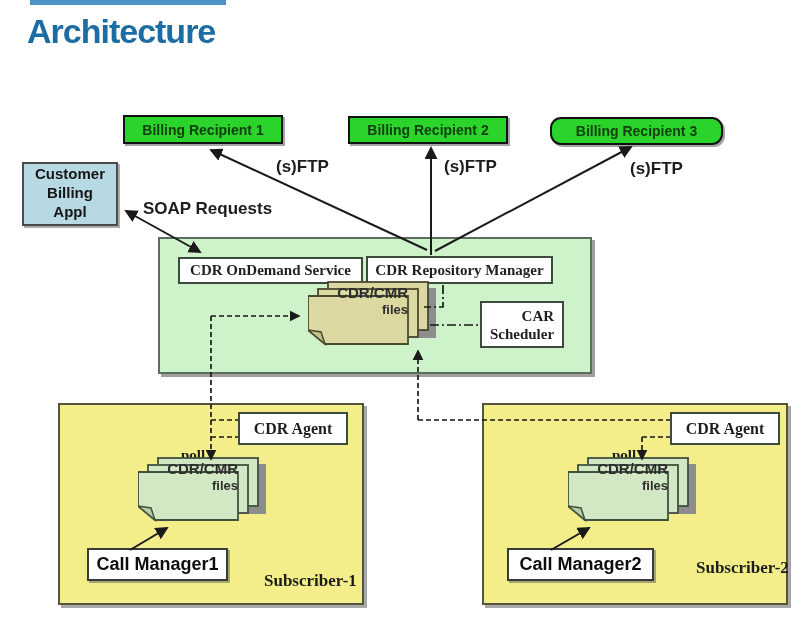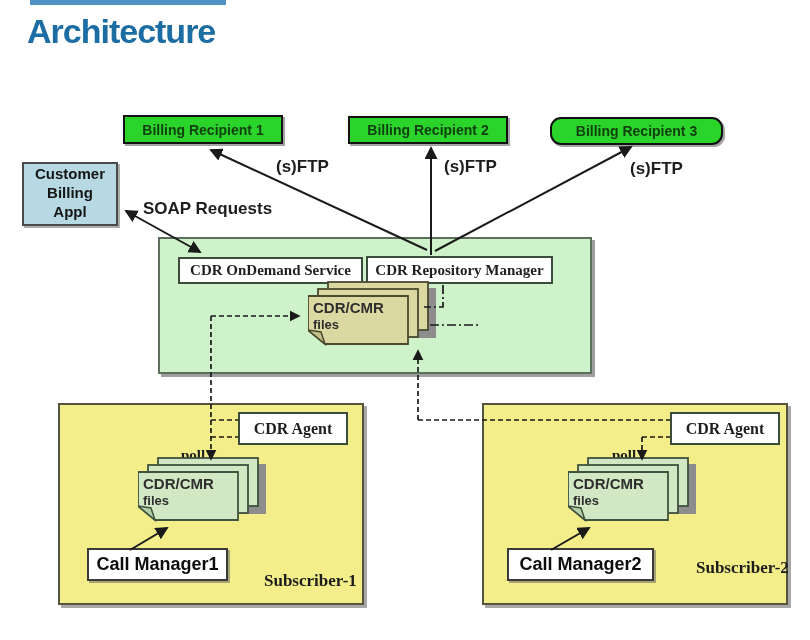--- a/index.html
+++ b/index.html
@@ -91,21 +91,21 @@
   .stack .sh { fill:#8d8d8d; stroke:none; }
   .stack .pg { stroke-width:1.8; }
   .stack-pub .pg { fill:#dbd8a2; stroke:#4a4a30; }
   .stack-pub .fold { fill:#c5c287; stroke:#4a4a30; stroke-width:1.5; }
   .stack-sub .pg { fill:#d2e7c4; stroke:#3f523f; }
   .stack-sub .fold { fill:#b4cfa4; stroke:#3f523f; stroke-width:1.5; }
   #stack-publisher { left:308px; top:280px; }
   #stack-sub-1 { left:138px; top:456px; }
   #stack-sub-2 { left:568px; top:456px; }
   .stack-label {
-    position:absolute; left:5px; top:19px; width:95px; text-align:left;
+    position:absolute; left:5px; top:4px; width:95px; text-align:right;
     color:#2e2e2e; line-height:17px;
   }
   .stack-label .l1 { font-size:15px; font-weight:bold; }
   .stack-label .l2 { font-size:13px; font-weight:bold; }
 
   
   #connectors { position:absolute; left:0; top:0; pointer-events:none; }
   .solid   { stroke:#1a1a1a; stroke-width:2;   fill:none; }
   .dashed  { stroke:#1a1a1a; stroke-width:1.7; fill:none; stroke-dasharray:5 3; }
   .dashdot { stroke:#1a1a1a; stroke-width:1.7; fill:none; stroke-dasharray:9 3 2 3; }
@@ -132,20 +132,26 @@
     <span>Appl</span>
   </div>
 
   <div class="abs conn-label" id="soap-label">SOAP Requests</div>
   <div class="abs conn-label" id="sftp-label-1">(s)FTP</div>
   <div class="abs conn-label" id="sftp-label-2">(s)FTP</div>
   <div class="abs conn-label" id="sftp-label-3">(s)FTP</div>
 
   <div class="abs white-box" id="ondemand-box">CDR OnDemand Service</div>
   <div class="abs white-box" id="repository-box">CDR Repository Manager</div>
+  <div class="abs white-box" id="scheduler-box">
+    <div>
+      <div>CAR</div>
+      <div>Scheduler</div>
+    </div>
+  </div>
 
   <div class="stack stack-pub" id="stack-publisher">
     <svg width="132" height="74" viewBox="0 0 132 74">
       <rect class="sh" x="26" y="8" width="102" height="50"></rect>
       <rect class="pg" x="20" y="2" width="100" height="48"></rect>
       <rect class="pg" x="10" y="9" width="100" height="48"></rect>
       <polygon class="pg" points="0,16 100,16 100,64 17,64 0,50"></polygon>
       <polygon class="fold" points="0,50 17,64 13,52"></polygon>
     </svg>
     <div class="stack-label">

